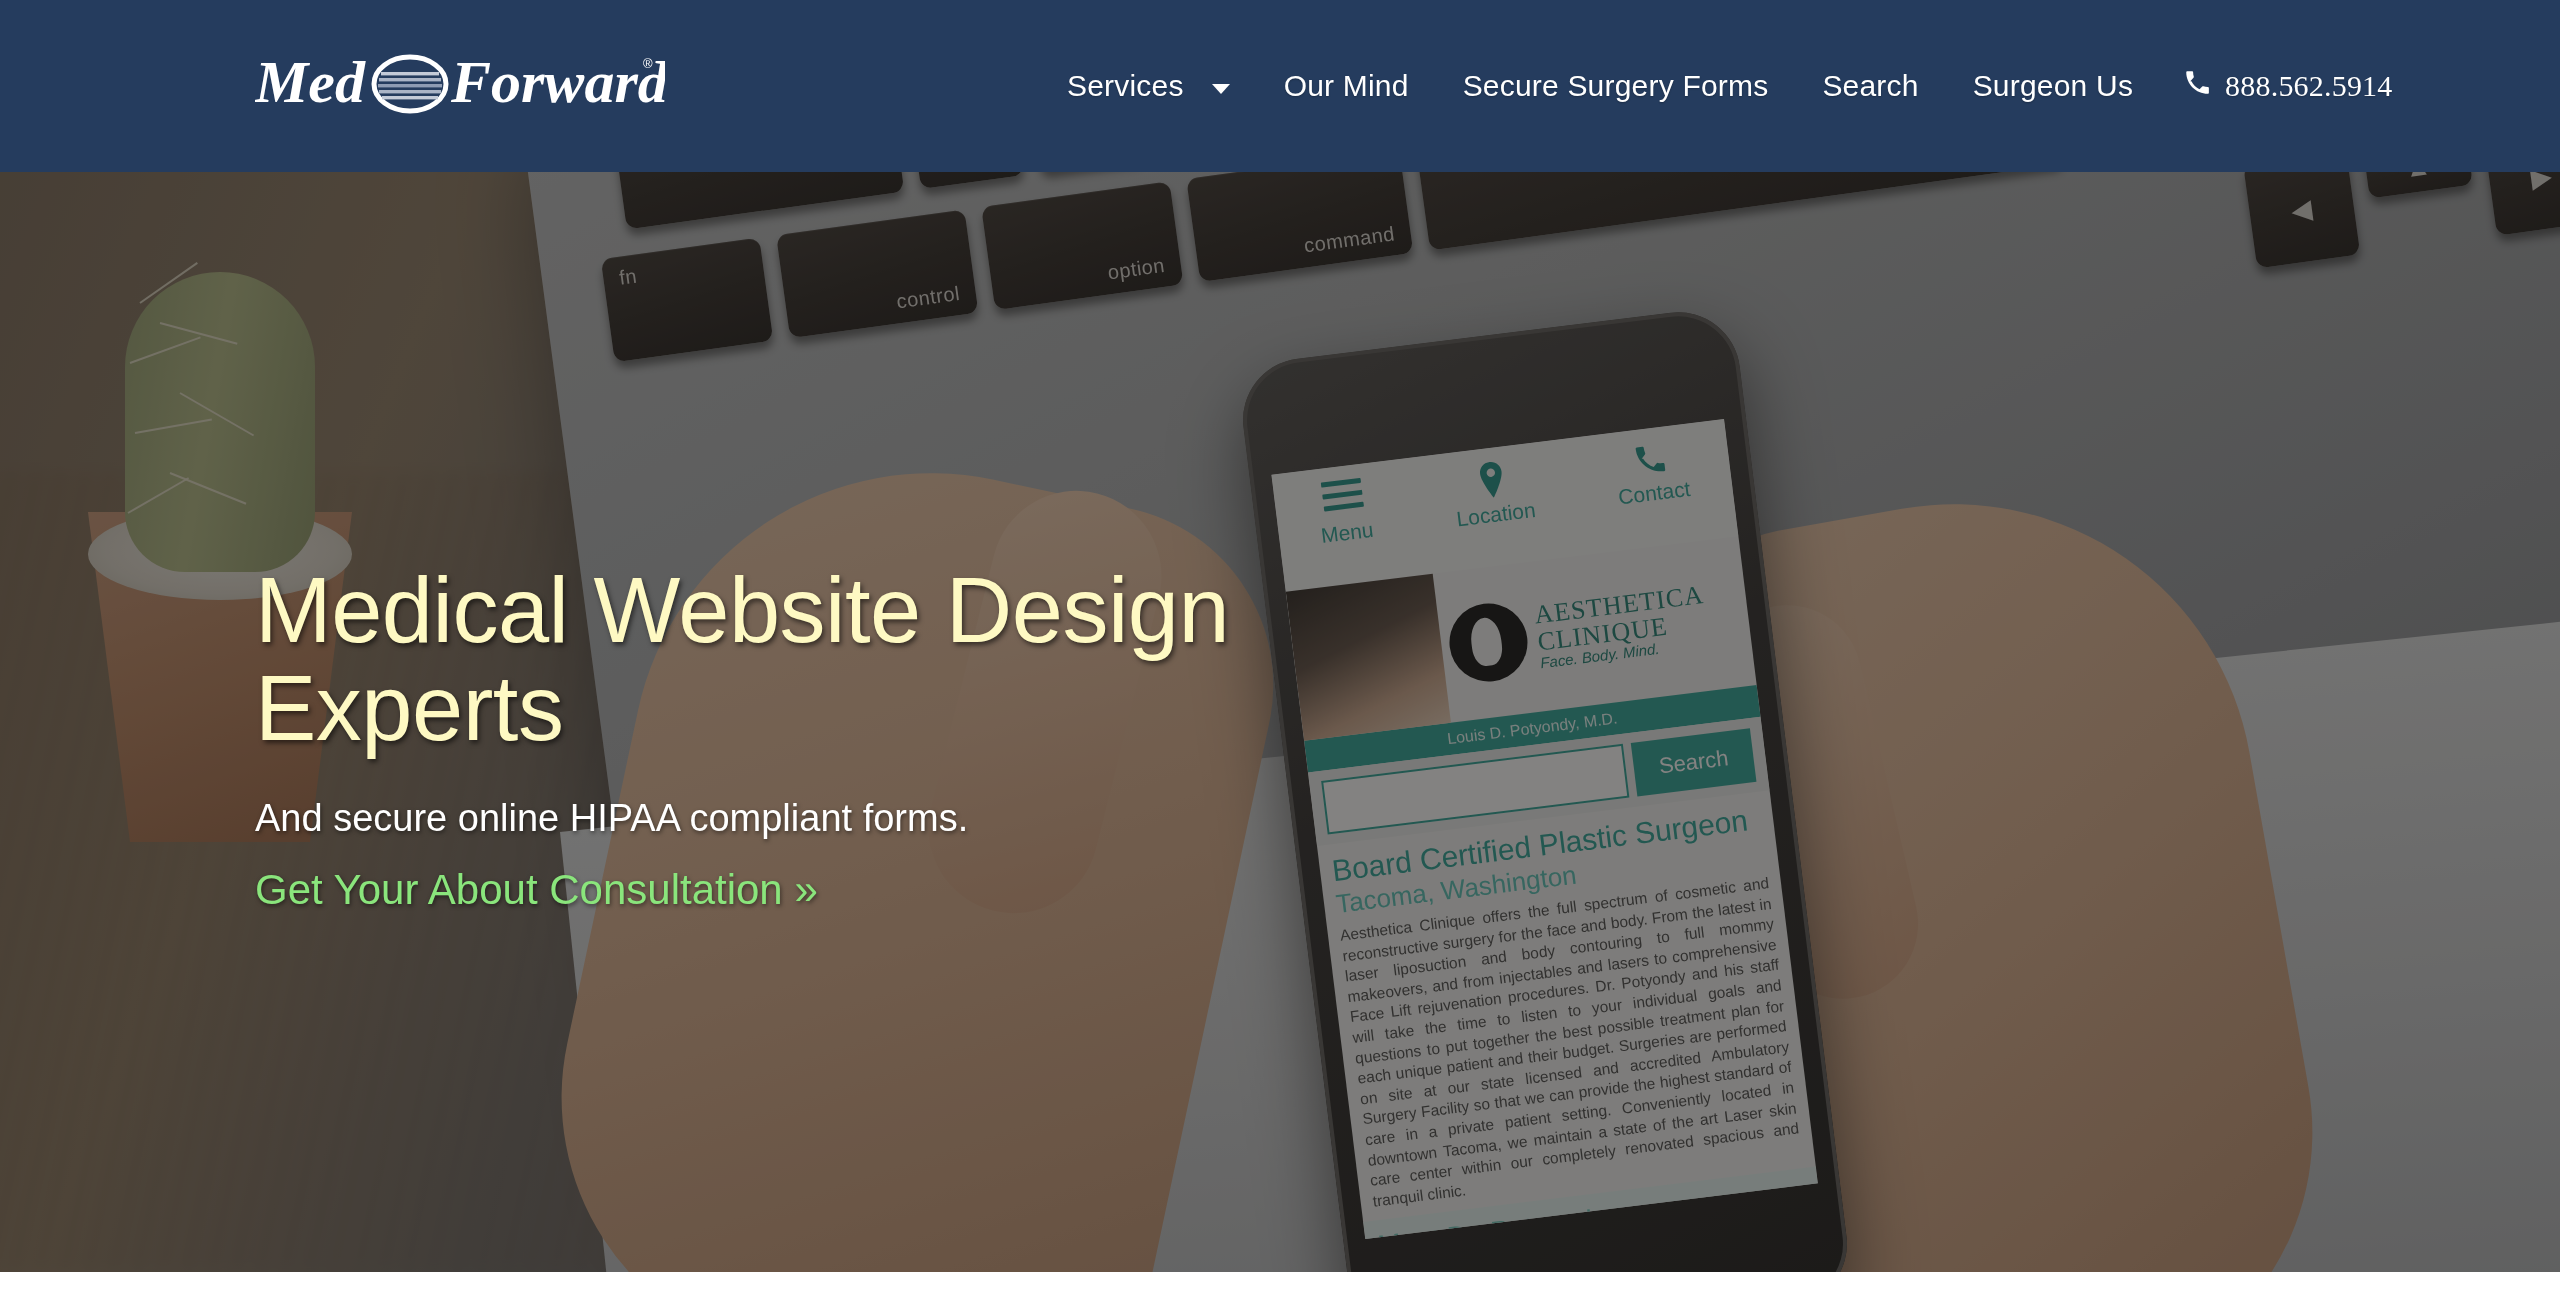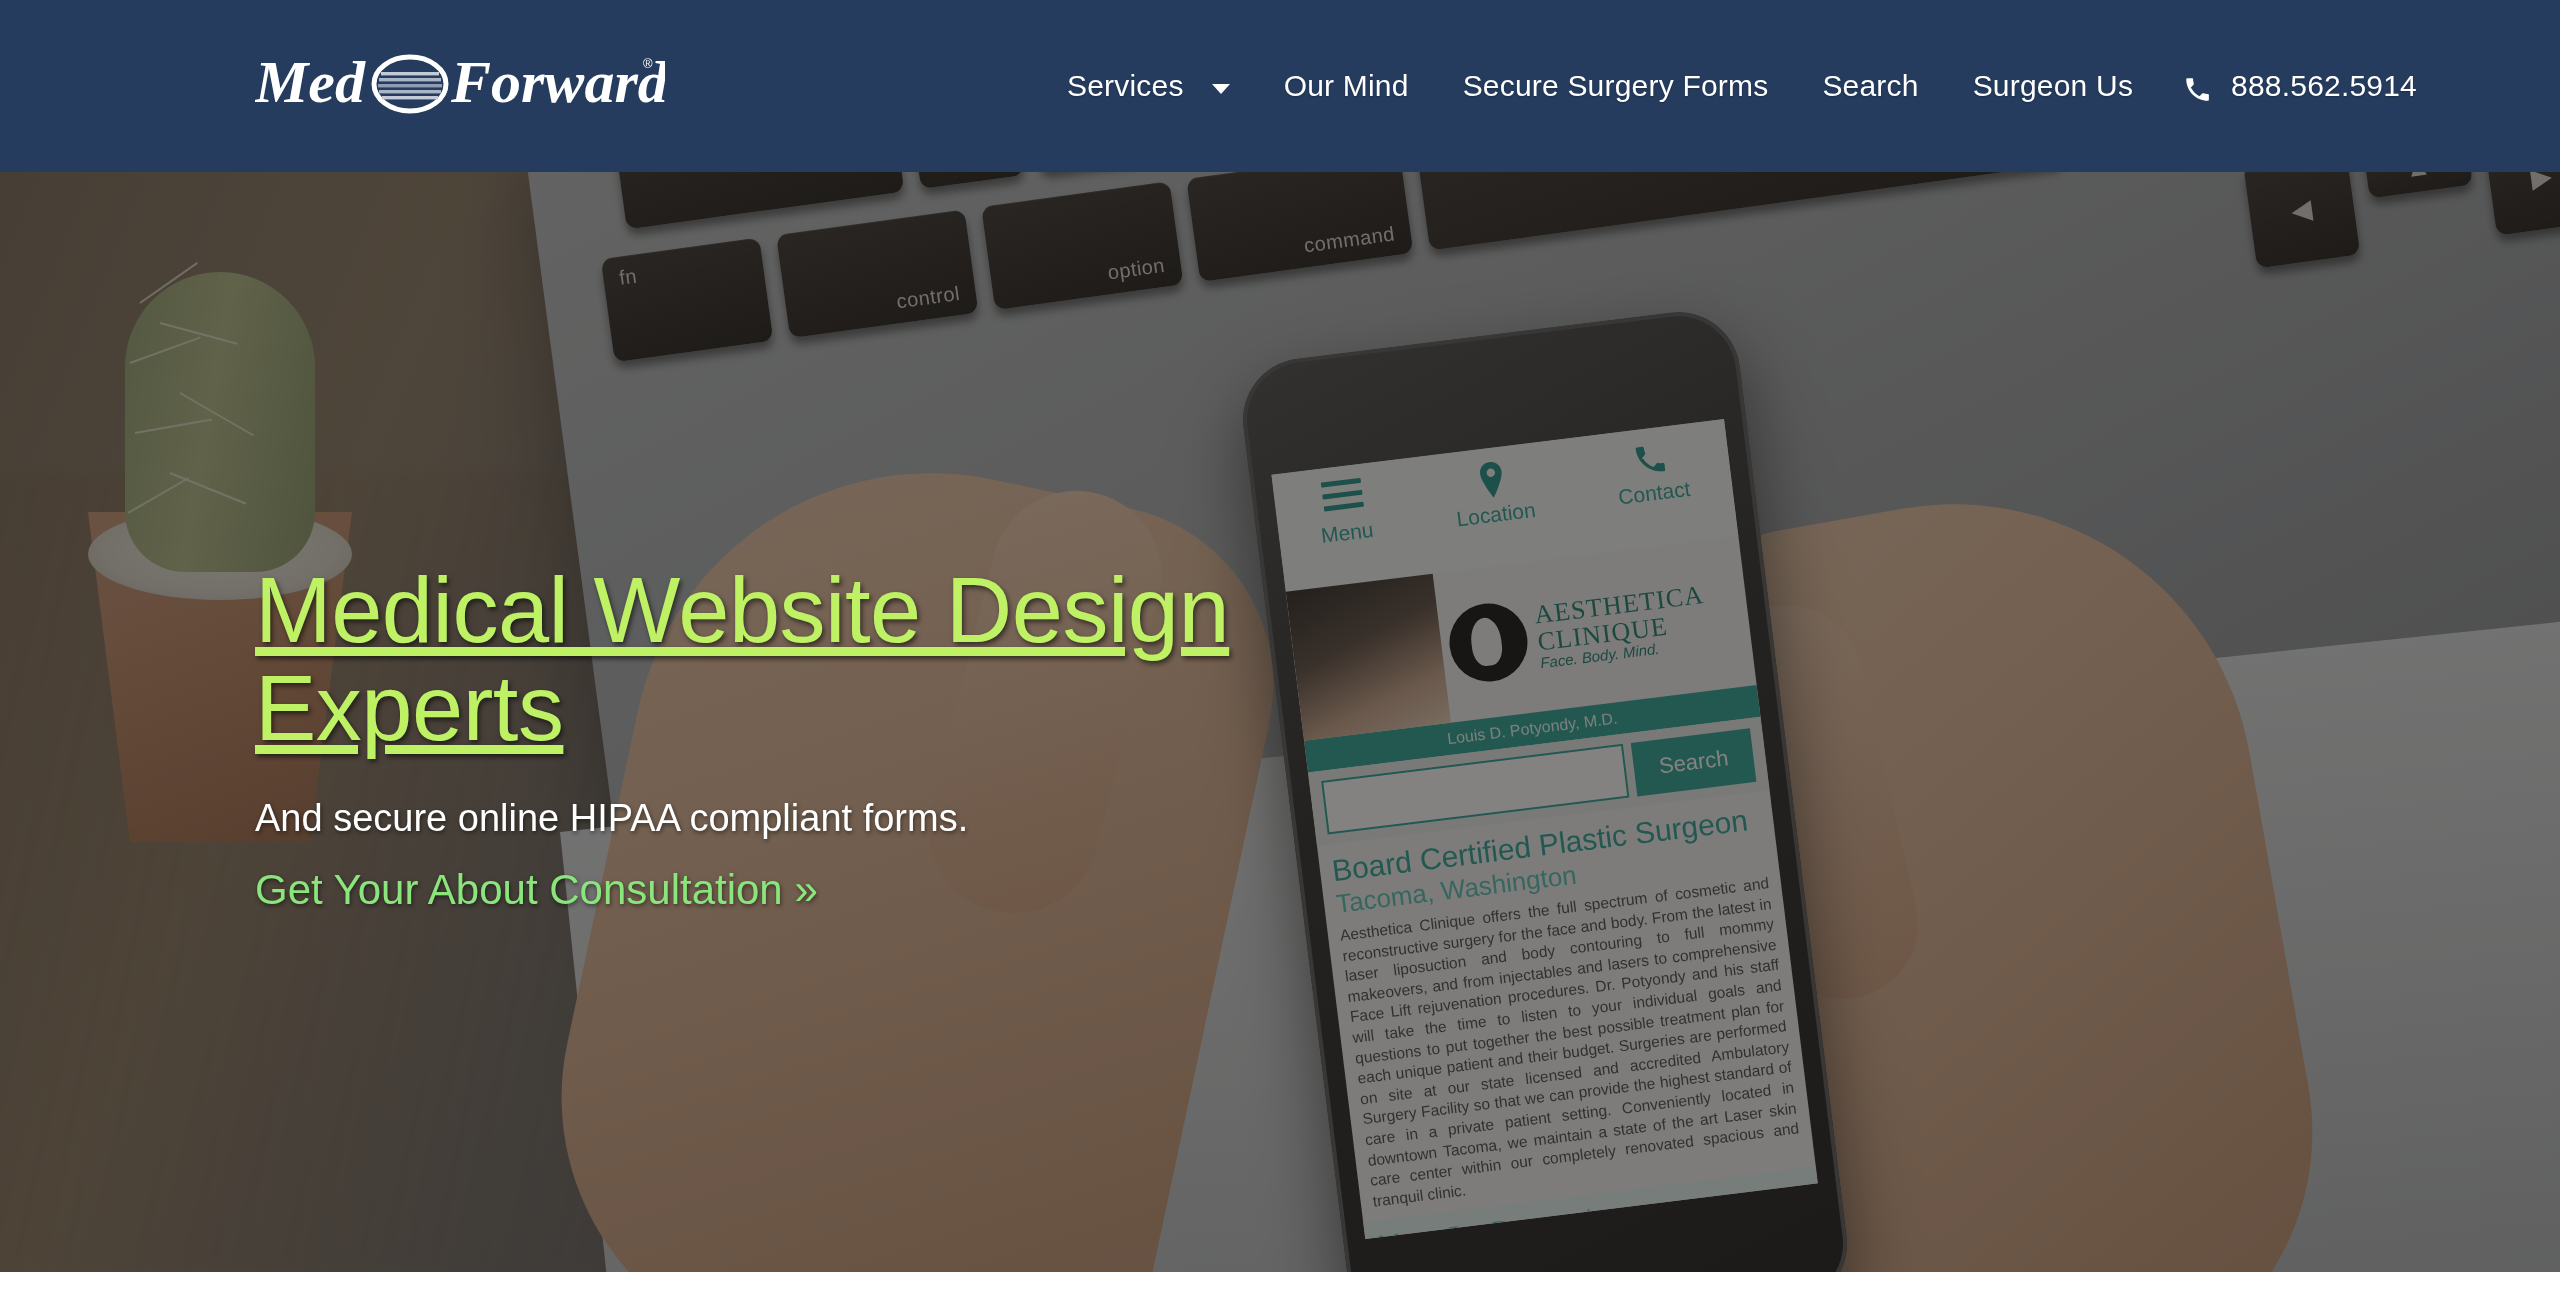--- a/index.html
+++ b/index.html
@@ -29,21 +29,21 @@
     padding:0 27px; text-decoration:none; white-space:nowrap;
     display:flex; align-items:center; gap:28px;
     font-family:"Liberation Sans", sans-serif;
     font-weight:400;
     text-shadow:0 1px 2px rgba(0,0,0,.25);
   }
   .caret-down{
     width:0;height:0;border-left:9px solid transparent;border-right:9px solid transparent;
     border-top:10px solid #ffffff; display:inline-block; margin-top:5px;
   }
-  .phone-item{ padding-left:24px; display:flex; align-items:flex-end; gap:20px;}
+  .phone-item{ padding-left:24px; display:flex; align-items:flex-start; gap:14px;font-family:Liberation Serif, serif;}
   .phone-glyph{ width:27px; height:27px; display:block; }
 
   
   .hero{
     position:absolute; top:172px; left:0; width:2560px; height:1100px;
     overflow:hidden; background:#6d6358;
   }
   .hero-photo{ position:absolute; inset:0; }
 
   
@@ -187,24 +187,23 @@
   .p-meet .mt{ color:#6fc9bd; font-size:28px; }
   .p-meet .mb{ color:#555; font-size:15.5px; margin-top:4px;}
   .p-line{ height:4px; background:#9bd9d0; margin-top:6px;}
 
   
   .hero-shade{ position:absolute; inset:0; background:rgba(30,28,26,.55); }
 
   
   .hero-copy{ position:absolute; left:255px; top:390px; width:1200px; z-index:10;}
   .hero-title{
-    color:#bef264; font-size:92px; line-height:1.06; font-weight:400;
+    color:#fef9c3; font-size:92px; line-height:1.06; font-weight:400;
     letter-spacing:-.5px;
     text-shadow:2px 3px 5px rgba(0,0,0,.55);
-    text-decoration:underline;
   }
   .hero-sub{
     color:#ffffff; font-size:38px; margin-top:40px; font-weight:400;
     text-shadow:1px 2px 4px rgba(0,0,0,.5);
   }
   .hero-cta{
     display:inline-block; color:#8ae57c; font-size:42px; margin-top:26px;
     text-decoration:none; text-shadow:1px 2px 4px rgba(0,0,0,.5);
   }
 

